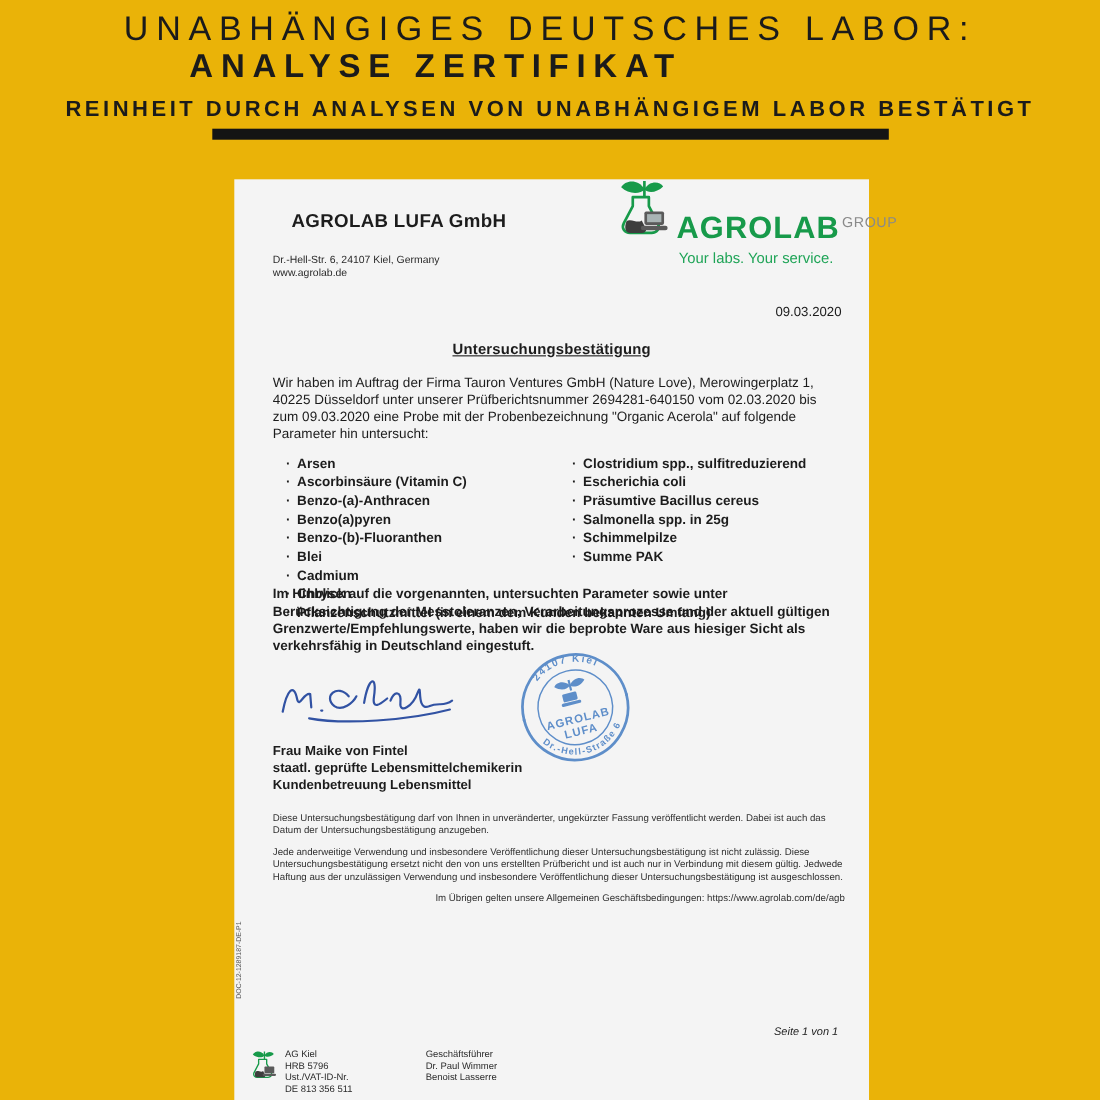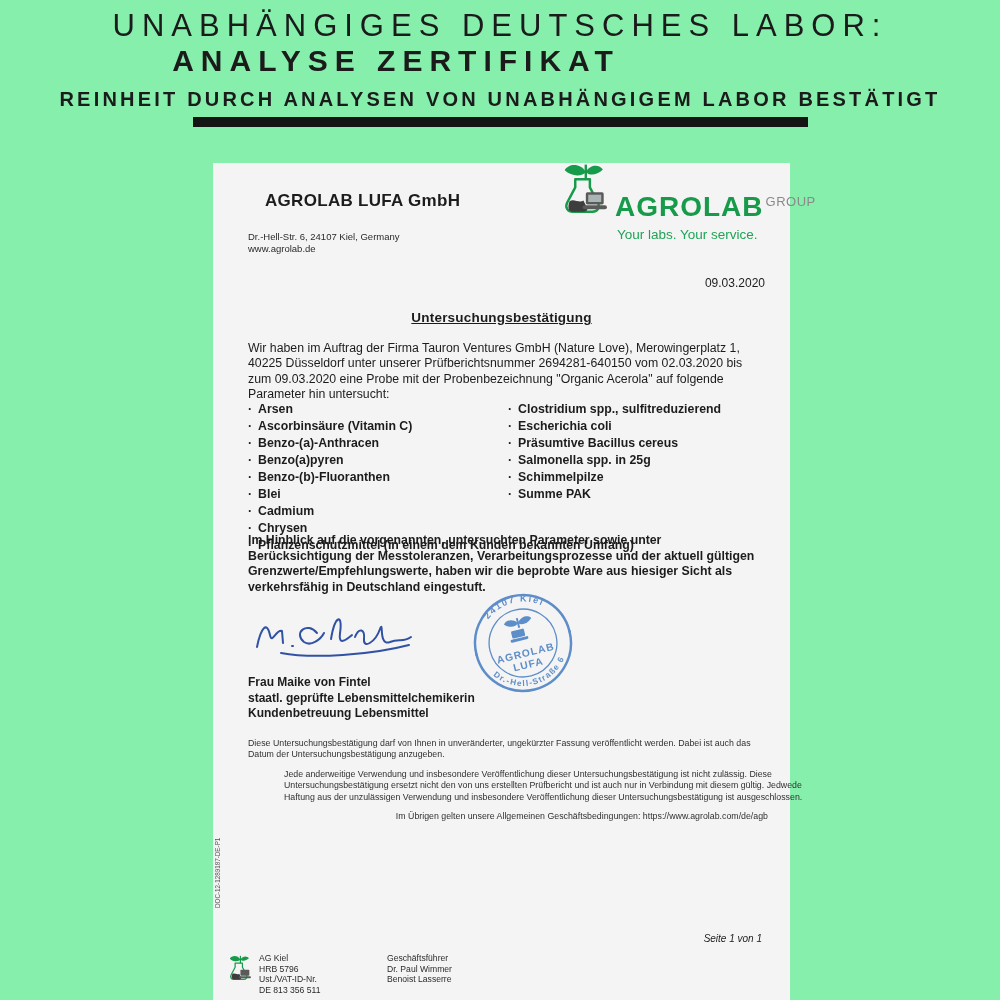--- a/index.html
+++ b/index.html
@@ -1,16 +1,16 @@
 <!DOCTYPE html>
 <html><head>
 <meta charset="utf-8">
 <style>
   html,body{margin:0;padding:0;background:#ffffff;}
-  #stage{position:relative;width:1000px;height:1000px;background:#86efac;overflow:hidden;
+  #stage{position:relative;width:1000px;height:1000px;background:#eab308;overflow:hidden;
          font-family:"Liberation Sans", sans-serif;color:#1c1c1c;}
 
   
   .banner{position:absolute;left:0;top:0;width:1000px;text-align:center;color:#1b1b1b;}
   .banner-line1{position:absolute;left:0;top:8px;width:1000px;font-size:31px;font-weight:400;
                 letter-spacing:7px;white-space:nowrap;}
   .banner-line2{position:absolute;left:0;top:44px;width:792px;font-size:30px;font-weight:700;
                 letter-spacing:7px;white-space:nowrap;}
   .banner-line3{position:absolute;left:0;top:88px;width:1000px;font-size:20px;font-weight:700;
                 letter-spacing:3.2px;white-space:nowrap;}
@@ -34,38 +34,38 @@
 
   .doc-date{position:absolute;right:25px;top:113px;font-size:12px;}
   .doc-title{position:absolute;left:0;top:147px;width:577px;text-align:center;font-size:13.5px;
              font-weight:700;text-decoration:underline;letter-spacing:.2px;}
 
   .intro{position:absolute;left:35px;top:178px;width:515px;font-size:12.3px;line-height:1.26;}
 
   .params{position:absolute;top:238px;font-size:12.3px;font-weight:700;line-height:1.38;}
   .params-left{left:35px;width:500px;}
   .params-right{left:295px;width:270px;}
-  .params ul{margin:0;padding:0;list-style:none;}
+  .params ul{margin:12px;padding:0;list-style:none;}
   .params li{white-space:nowrap;}
   .params li::before{content:"·";margin-right:6px;font-weight:700;}
 
   .conclusion{position:absolute;left:35px;top:370px;width:520px;font-size:12.3px;font-weight:700;
               line-height:1.27;}
 
   .signature{position:absolute;left:38px;top:438px;width:180px;height:62px;}
 
   
   .stamp{position:absolute;left:248px;top:418px;width:124px;height:124px;transform:rotate(-14deg);
          opacity:.88;}
 
   .signer{position:absolute;left:35px;top:512px;font-size:12px;font-weight:700;line-height:1.3;}
 
   .legal{position:absolute;left:35px;width:520px;font-size:8.8px;line-height:1.3;color:#303030;}
   .legal1{top:575px;}
-  .legal2{top:606px;margin-left:36px;}
+  .legal2{top:606px;}
   .legal3{top:648px;text-align:right;}
 
   .page-label{position:absolute;right:28px;top:770px;font-size:10px;font-style:italic;}
 
   .doc-code{position:absolute;left:1px;top:745px;font-size:6.3px;color:#555;
             transform:rotate(-90deg);transform-origin:left top;white-space:nowrap;}
 
   .footer{position:absolute;left:14px;top:790px;display:flex;align-items:flex-start;font-size:8.6px;
           line-height:1.25;color:#2b2b2b;}
   .footer-icon{width:26px;height:30px;margin-right:6px;}

